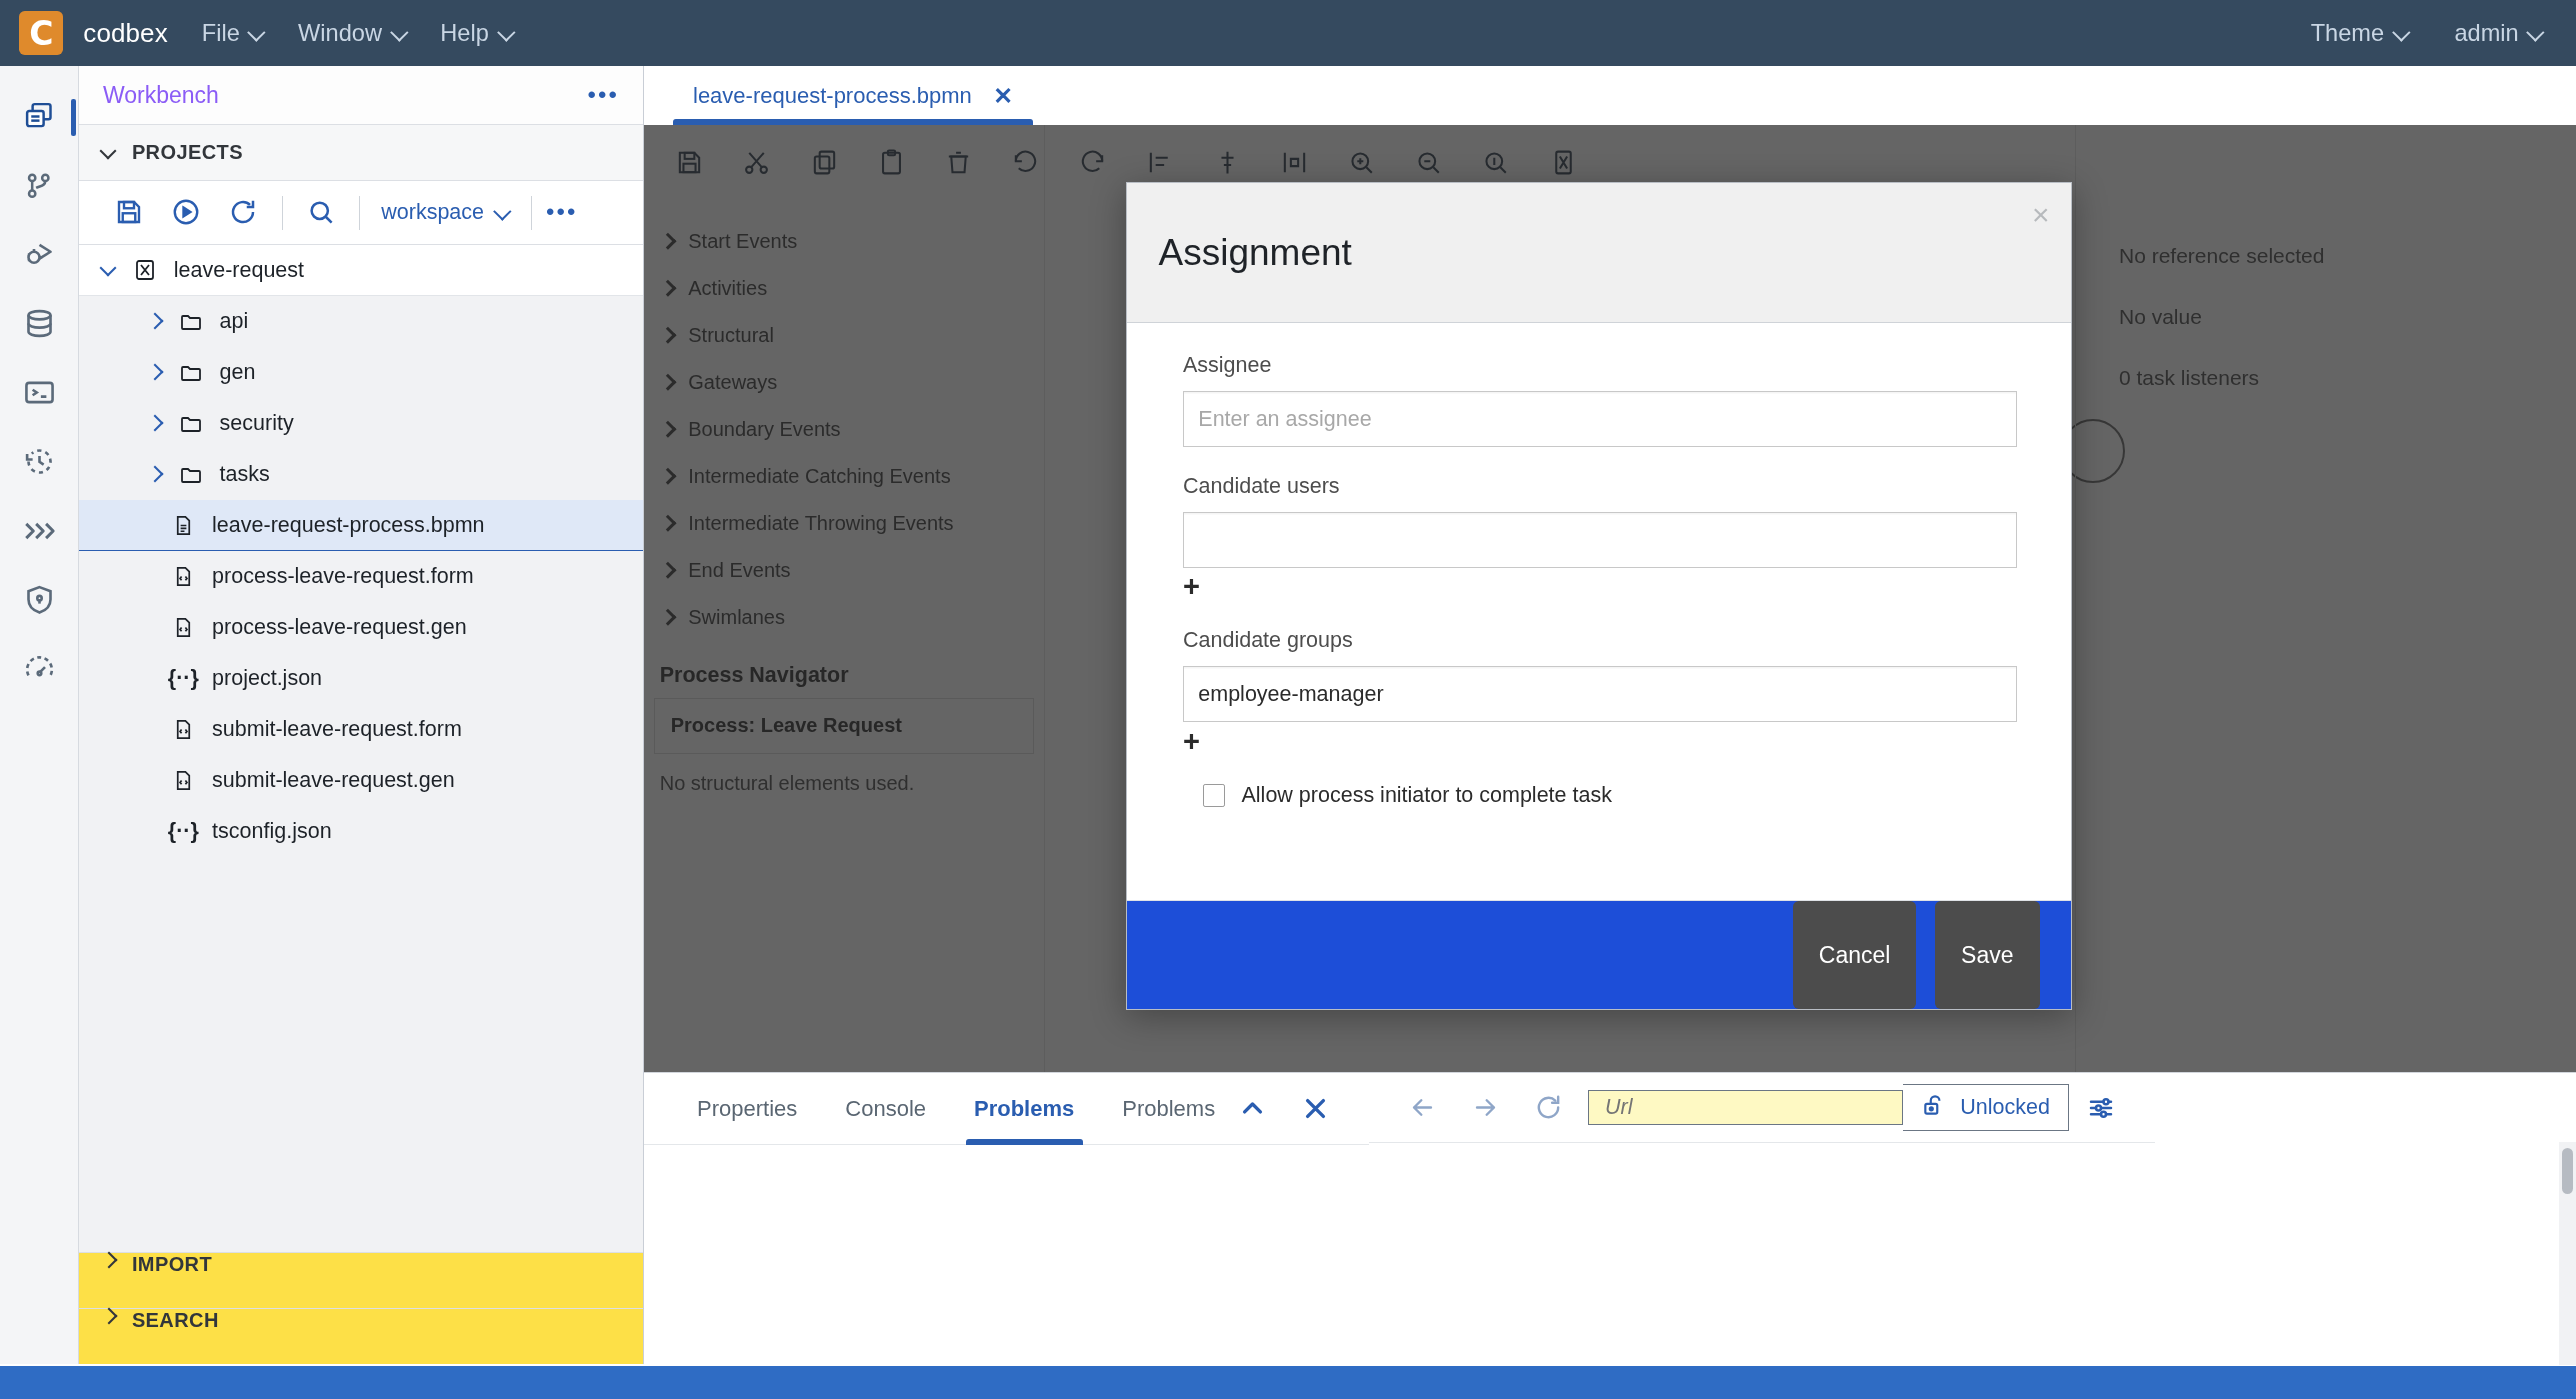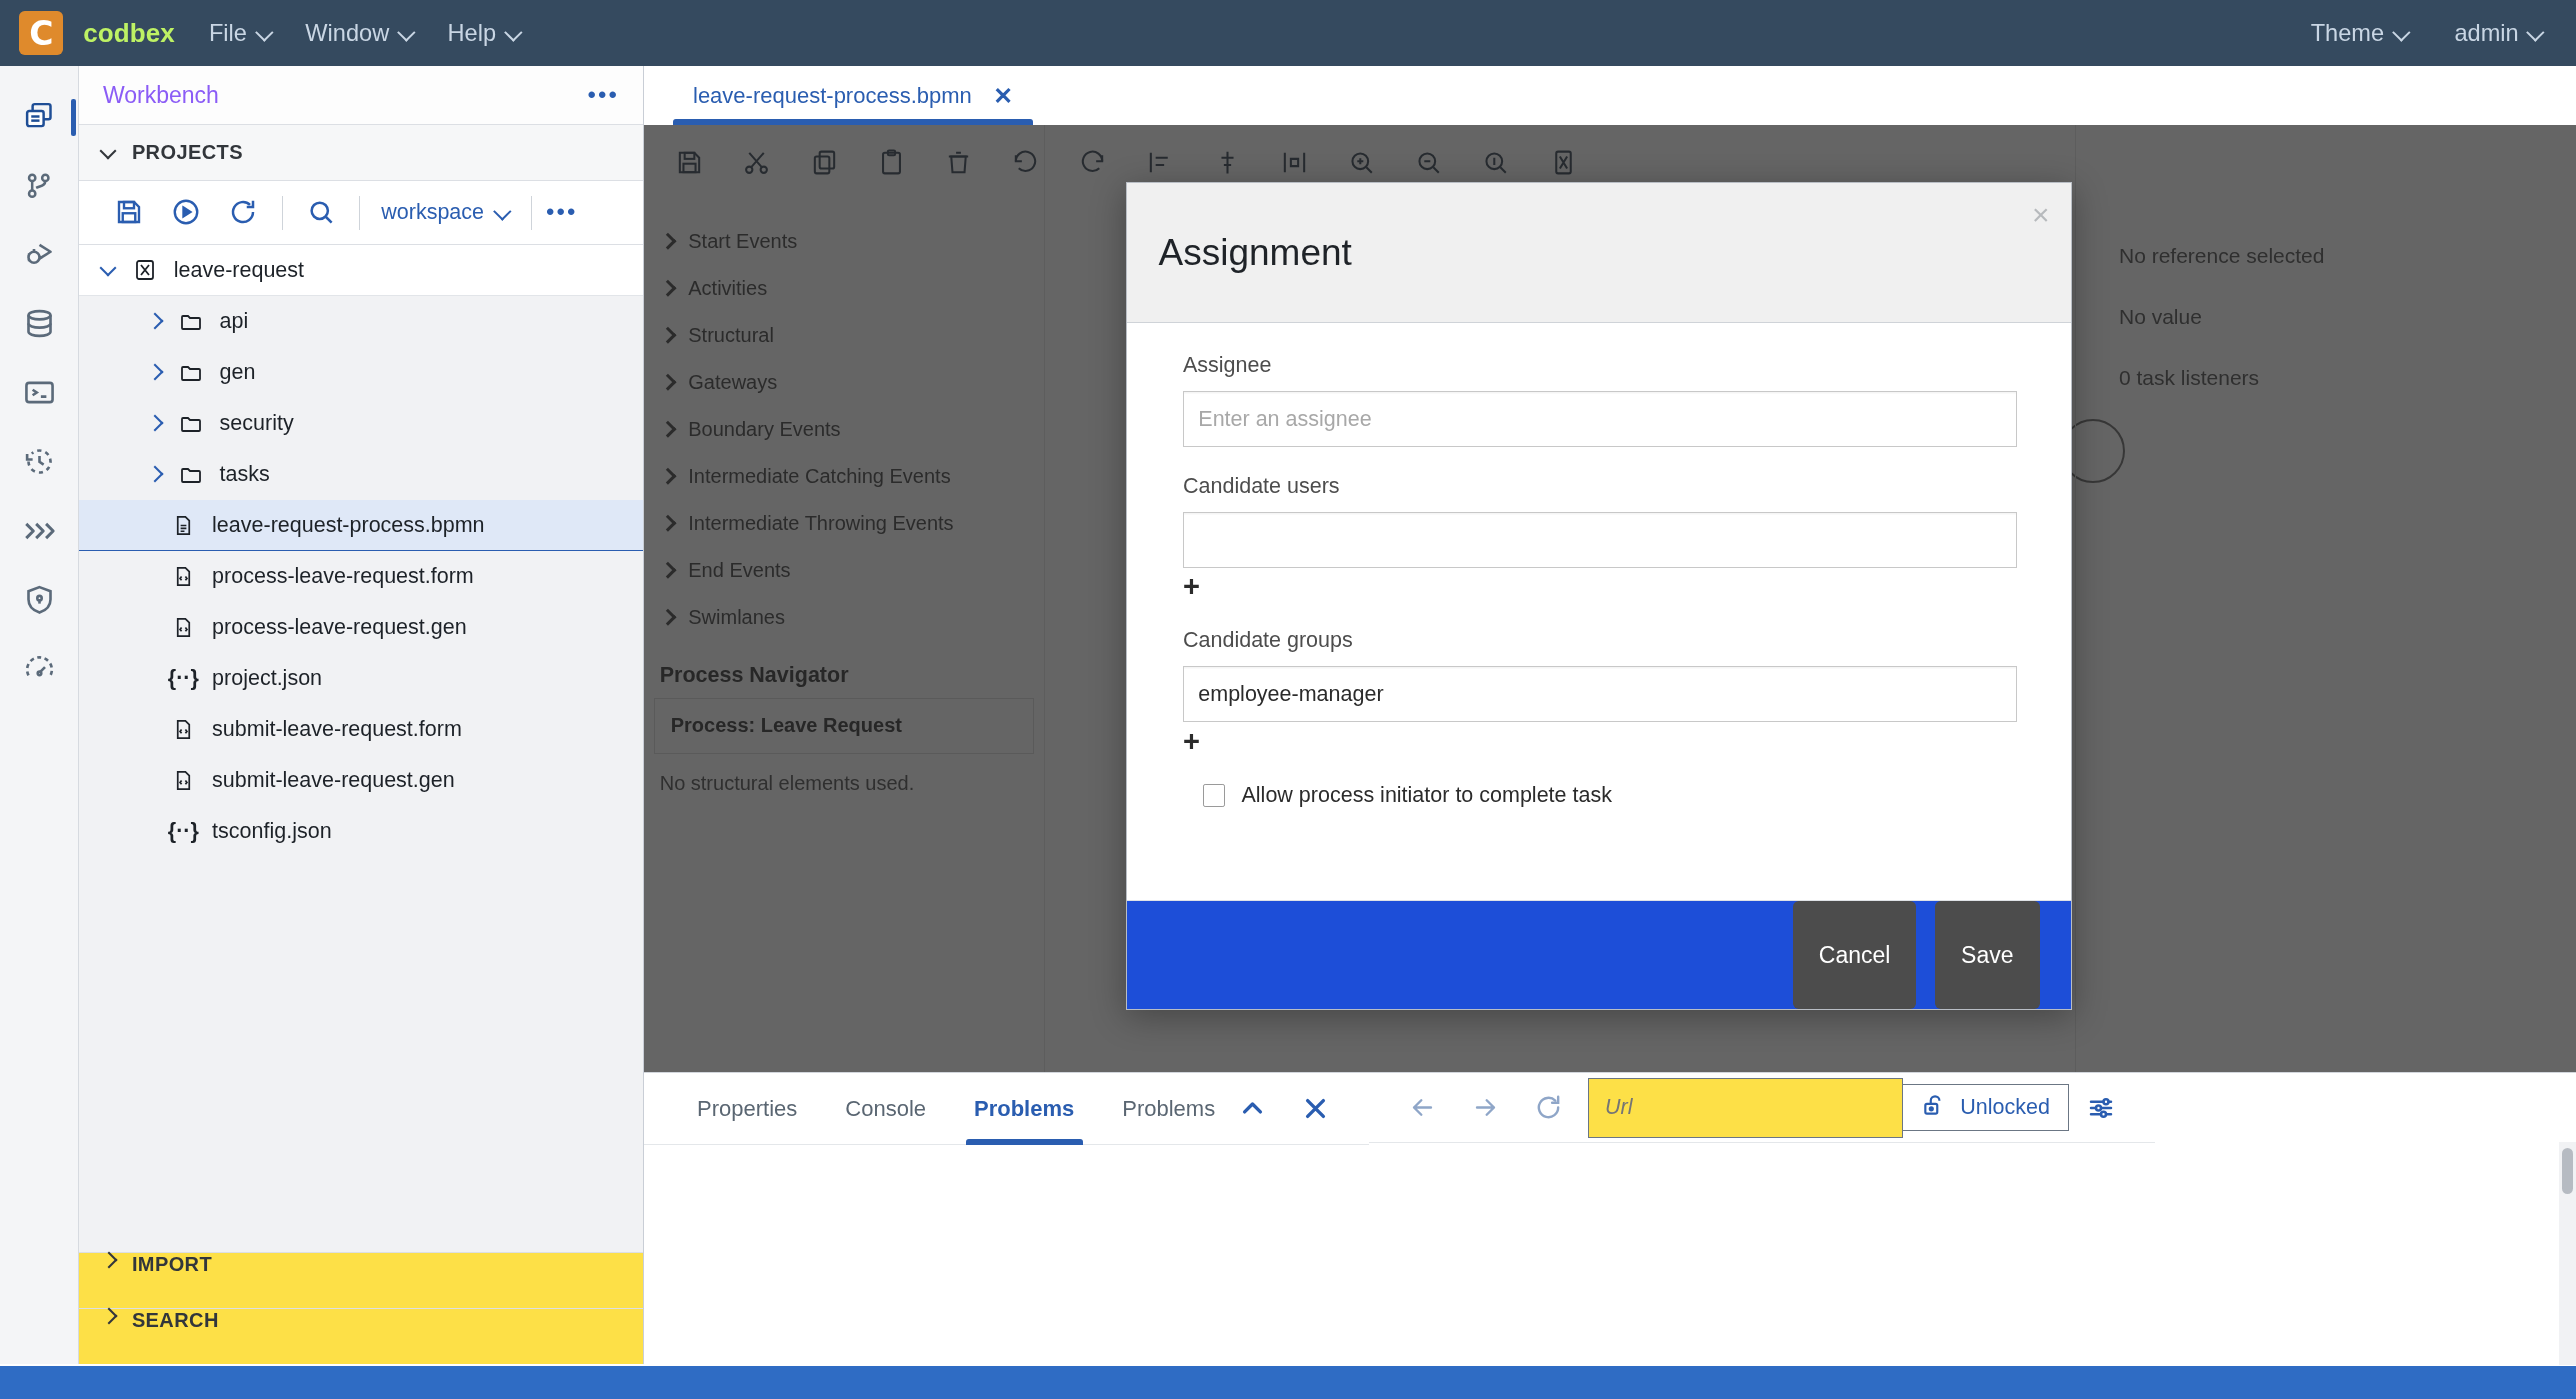--- a/index.html
+++ b/index.html
@@ -13,21 +13,21 @@
   
   .header {
     position: absolute; left: 0; top: 0; width: 2576px; height: 66px;
     background: #354a5f; display: flex; align-items: center;
   }
   .logo-box {
     width: 44px; height: 44px; margin-left: 19.3px; border-radius: 5.7px;
     background: #df8a2c; display: flex; align-items: center; justify-content: center;
   }
   .logo-glyph { font-size: 33px; font-weight: bold; color: #fff; line-height: 1; font-family: "DejaVu Sans", sans-serif; }
-  .brand { color: #bef264; font-size: 26px; font-weight: bold; margin-left: 20px; letter-spacing: 0.1px; }
+  .brand { color: #ffffff; font-size: 26px; font-weight: normal; margin-left: 20px; letter-spacing: 0.1px; }
   .menu-item {
     color: #c9d6e4; font-size: 23.6px; margin-left: 34px;
     display: flex; align-items: center; gap: 10px; cursor: pointer;
   }
   .hdr-right { margin-left: auto; display: flex; align-items: center; padding-right: 33px; }
   .hdr-right .menu-item { margin-left: 46px; }
   .chev { display: inline-block; width: 14.3px; height: 14.3px; position: relative; }
   .chev::after {
     content: ""; position: absolute; left: 0.7px; top: 0px;
     width: 10.7px; height: 10.7px; border-right: 2.9px solid currentColor; border-bottom: 2.9px solid currentColor;
@@ -192,21 +192,21 @@
   .btabs { height: 72px; display: flex; align-items: center; padding-left: 29px; border-bottom: 0.7px solid #e4e7ea; }
   .btab { height: 72px; display: flex; align-items: center; padding: 0 24px; font-size: 22px; color: #5a6672; cursor: pointer; position: relative; }
   .btab.active { color: #2a5db0; font-weight: bold; }
   .btab.active::after { content:""; position:absolute; left:15.7px; right:15.7px; bottom:0; height:5.7px; background:#2a5db0; border-radius:2.9px 2.9px 0 0; }
   .btabs-right { margin-left: auto; display: flex; align-items: center; gap: 36px; padding-right: 40px; color: #2a5db0; }
   .icon-btn { cursor: pointer; display: flex; align-items: center; justify-content: center; }
 
   .prevbar { height: 70px; display: flex; align-items: center; gap: 0; padding: 0 21.5px; border-bottom: 0.7px solid #e4e7ea; }
   .nav-ico { width: 63px; height: 50px; display: flex; align-items: center; justify-content: center; color: #8fa6c8; cursor: pointer; }
   .url-input {
-    flex: 1; height: 60px; border: 0.7px solid #6b7684; background: #fde047; margin-left: 8.6px;
+    flex: 1; height: 35px; border: 0.7px solid #6b7684; background: #fef9c3; margin-left: 8.6px;
     font-size: 21.5px; font-style: italic; color: #7b7b7b; padding: 0 15.7px;
     font-family: "Liberation Sans", sans-serif;
   }
   .lock-btn {
     height: 47px; border: 0.7px solid #6b7684; border-left: none; background: #fff; display: flex;
     align-items: center; gap: 13px; padding: 0 18.6px; color: #2a5db0; font-size: 21.5px; cursor: pointer;
   }
   .pref-ico { width: 64px; display: flex; align-items: center; justify-content: center; color: #2a5db0; cursor: pointer; }
   .prev-body { flex: 1; background: #fff; }
 

